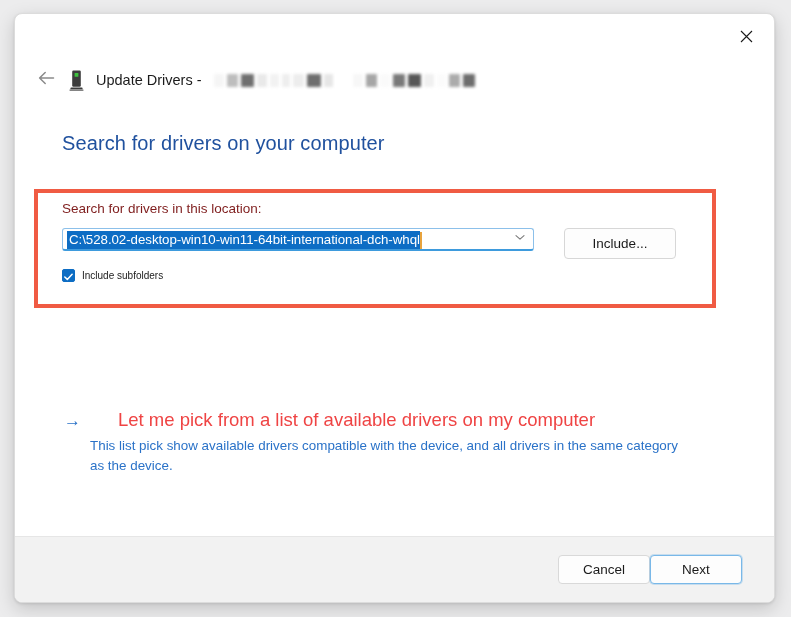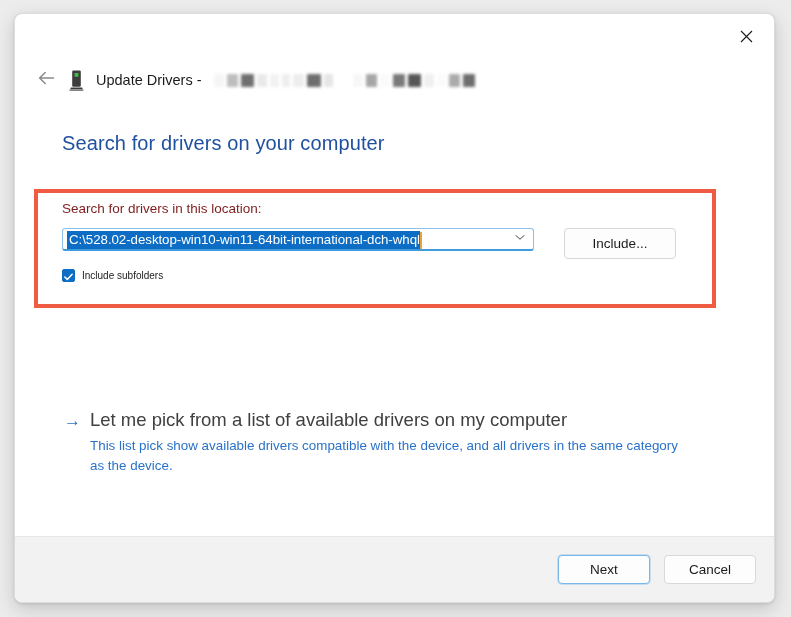--- a/index.html
+++ b/index.html
@@ -248,23 +248,24 @@
   }
   #pick-list-arrow {
     font-size: 17px;
     color: #2a72c8;
     width: 26px;
     flex: 0 0 auto;
     line-height: 1;
   }
   #pick-list-title {
     font-size: 18.5px;
-    color: #404040;
+    color: #ef4444;
     white-space: nowrap;
     line-height: 1.1;
+    margin-left: 28px;
   }
   #pick-list-desc {
     margin-left: 26px;
     margin-top: 6px;
     font-size: 13.4px;
     color: #2a72c8;
     line-height: 1.45;
     width: 590px;
   }
 
@@ -405,17 +406,17 @@
       <div id="pick-list-head">
         <span id="pick-list-arrow">→</span>
         <span id="pick-list-title">Let me pick from a list of available drivers on my computer</span>
       </div>
       <div id="pick-list-desc">This list pick show available drivers compatible with the device, and all drivers in the same category as the device.</div>
     </div>
 
   </div>
 
   <div id="dialog-footer">
+    <button id="cancel-button" class="footer-button">Cancel</button>
     <button id="next-button" class="footer-button">Next</button>
-    <button id="cancel-button" class="footer-button">Cancel</button>
   </div>
 
 </div>
 
 </body></html>

